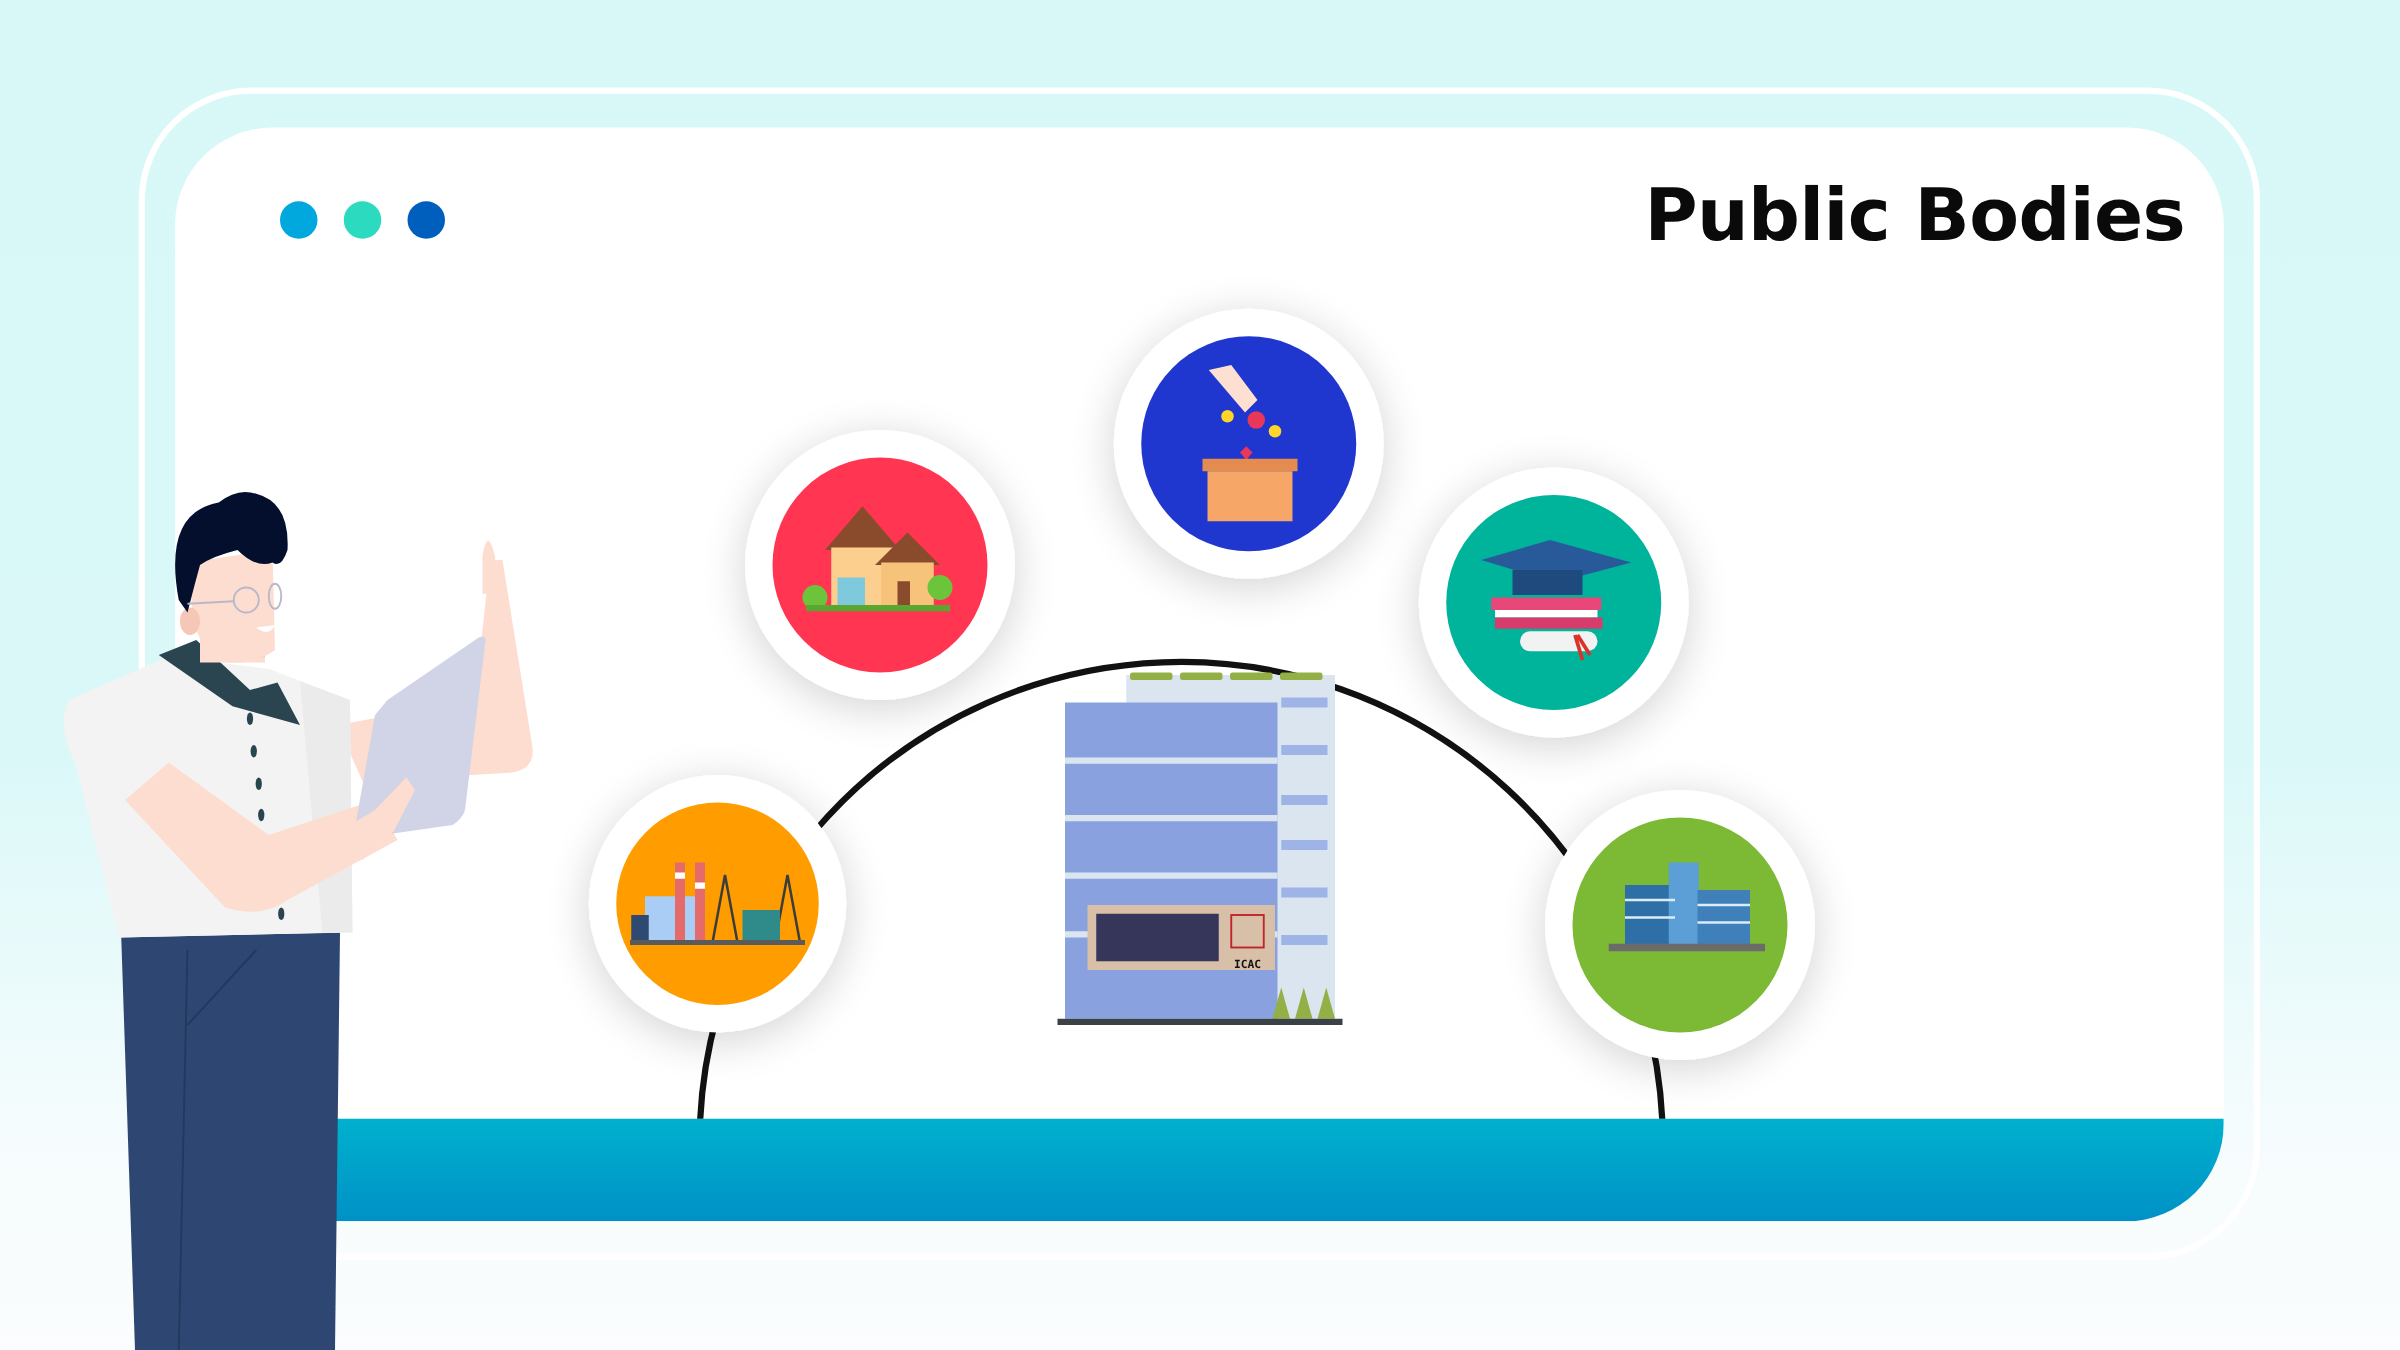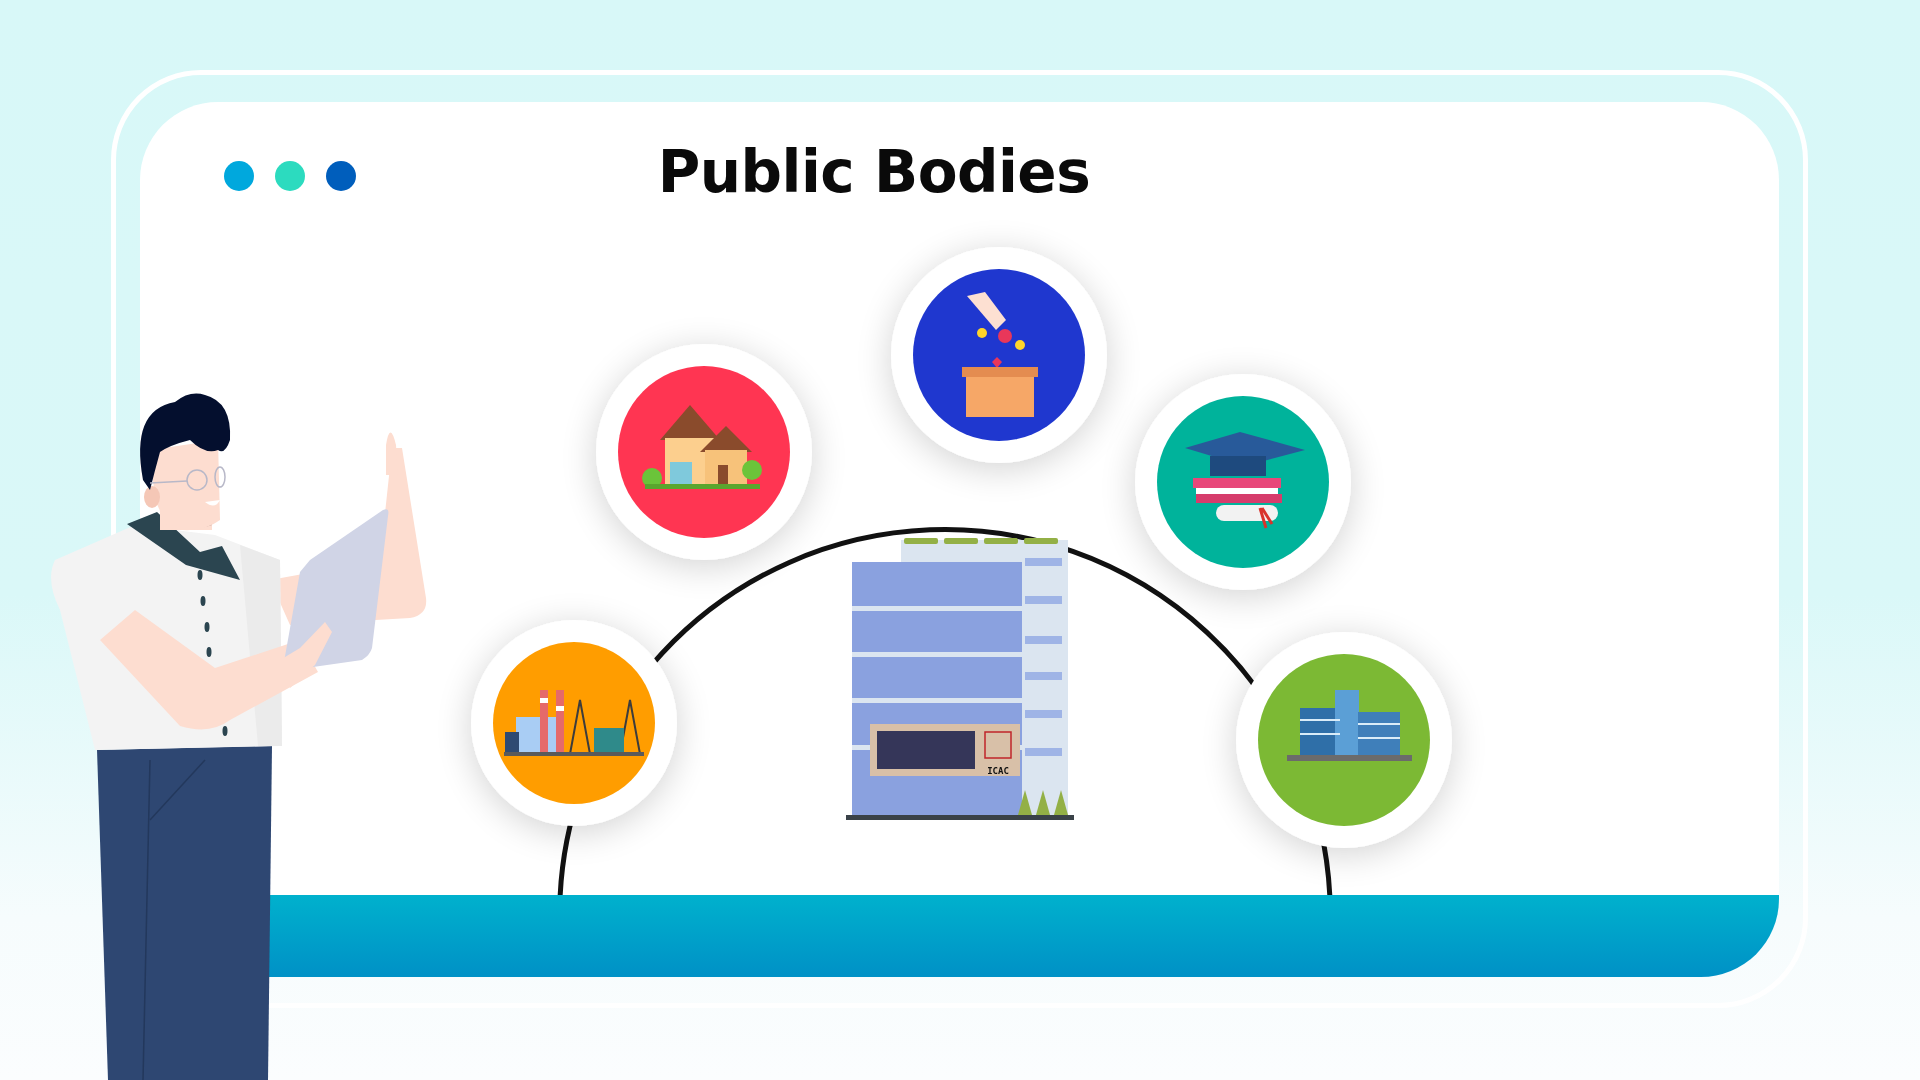--- a/index.html
+++ b/index.html
@@ -16,21 +16,21 @@
     position:absolute; left:140px; top:102px; width:1639px; height:875px;
     background:#ffffff; border-radius:78px; overflow:hidden;
   }
   .band {
     position:absolute; left:0; right:0; bottom:0; height:82px;
     background: linear-gradient(180deg, #00b1cd 0%, #0091c6 100%);
   }
   .dots { position:absolute; left:224px; top:161px; display:flex; gap:21px; }
   .dot { width:30px; height:30px; border-radius:50%; }
   .title {
-    position:absolute; left:0; width:1748px; top:138px; text-align:center;
+    position:absolute; left:0; width:1748px; top:138px; text-align:right;
     font-family:"DejaVu Sans", sans-serif; font-weight:bold; font-size:58px;
     color:#0a0a0a; letter-spacing:-0.5px; margin:0;
   }
   svg.scene { position:absolute; left:0; top:0; }
   .icon-hit { position:absolute; border-radius:50%; }
 </style>
 </head>
 <body>
 
 <div class="outer-frame"></div>

